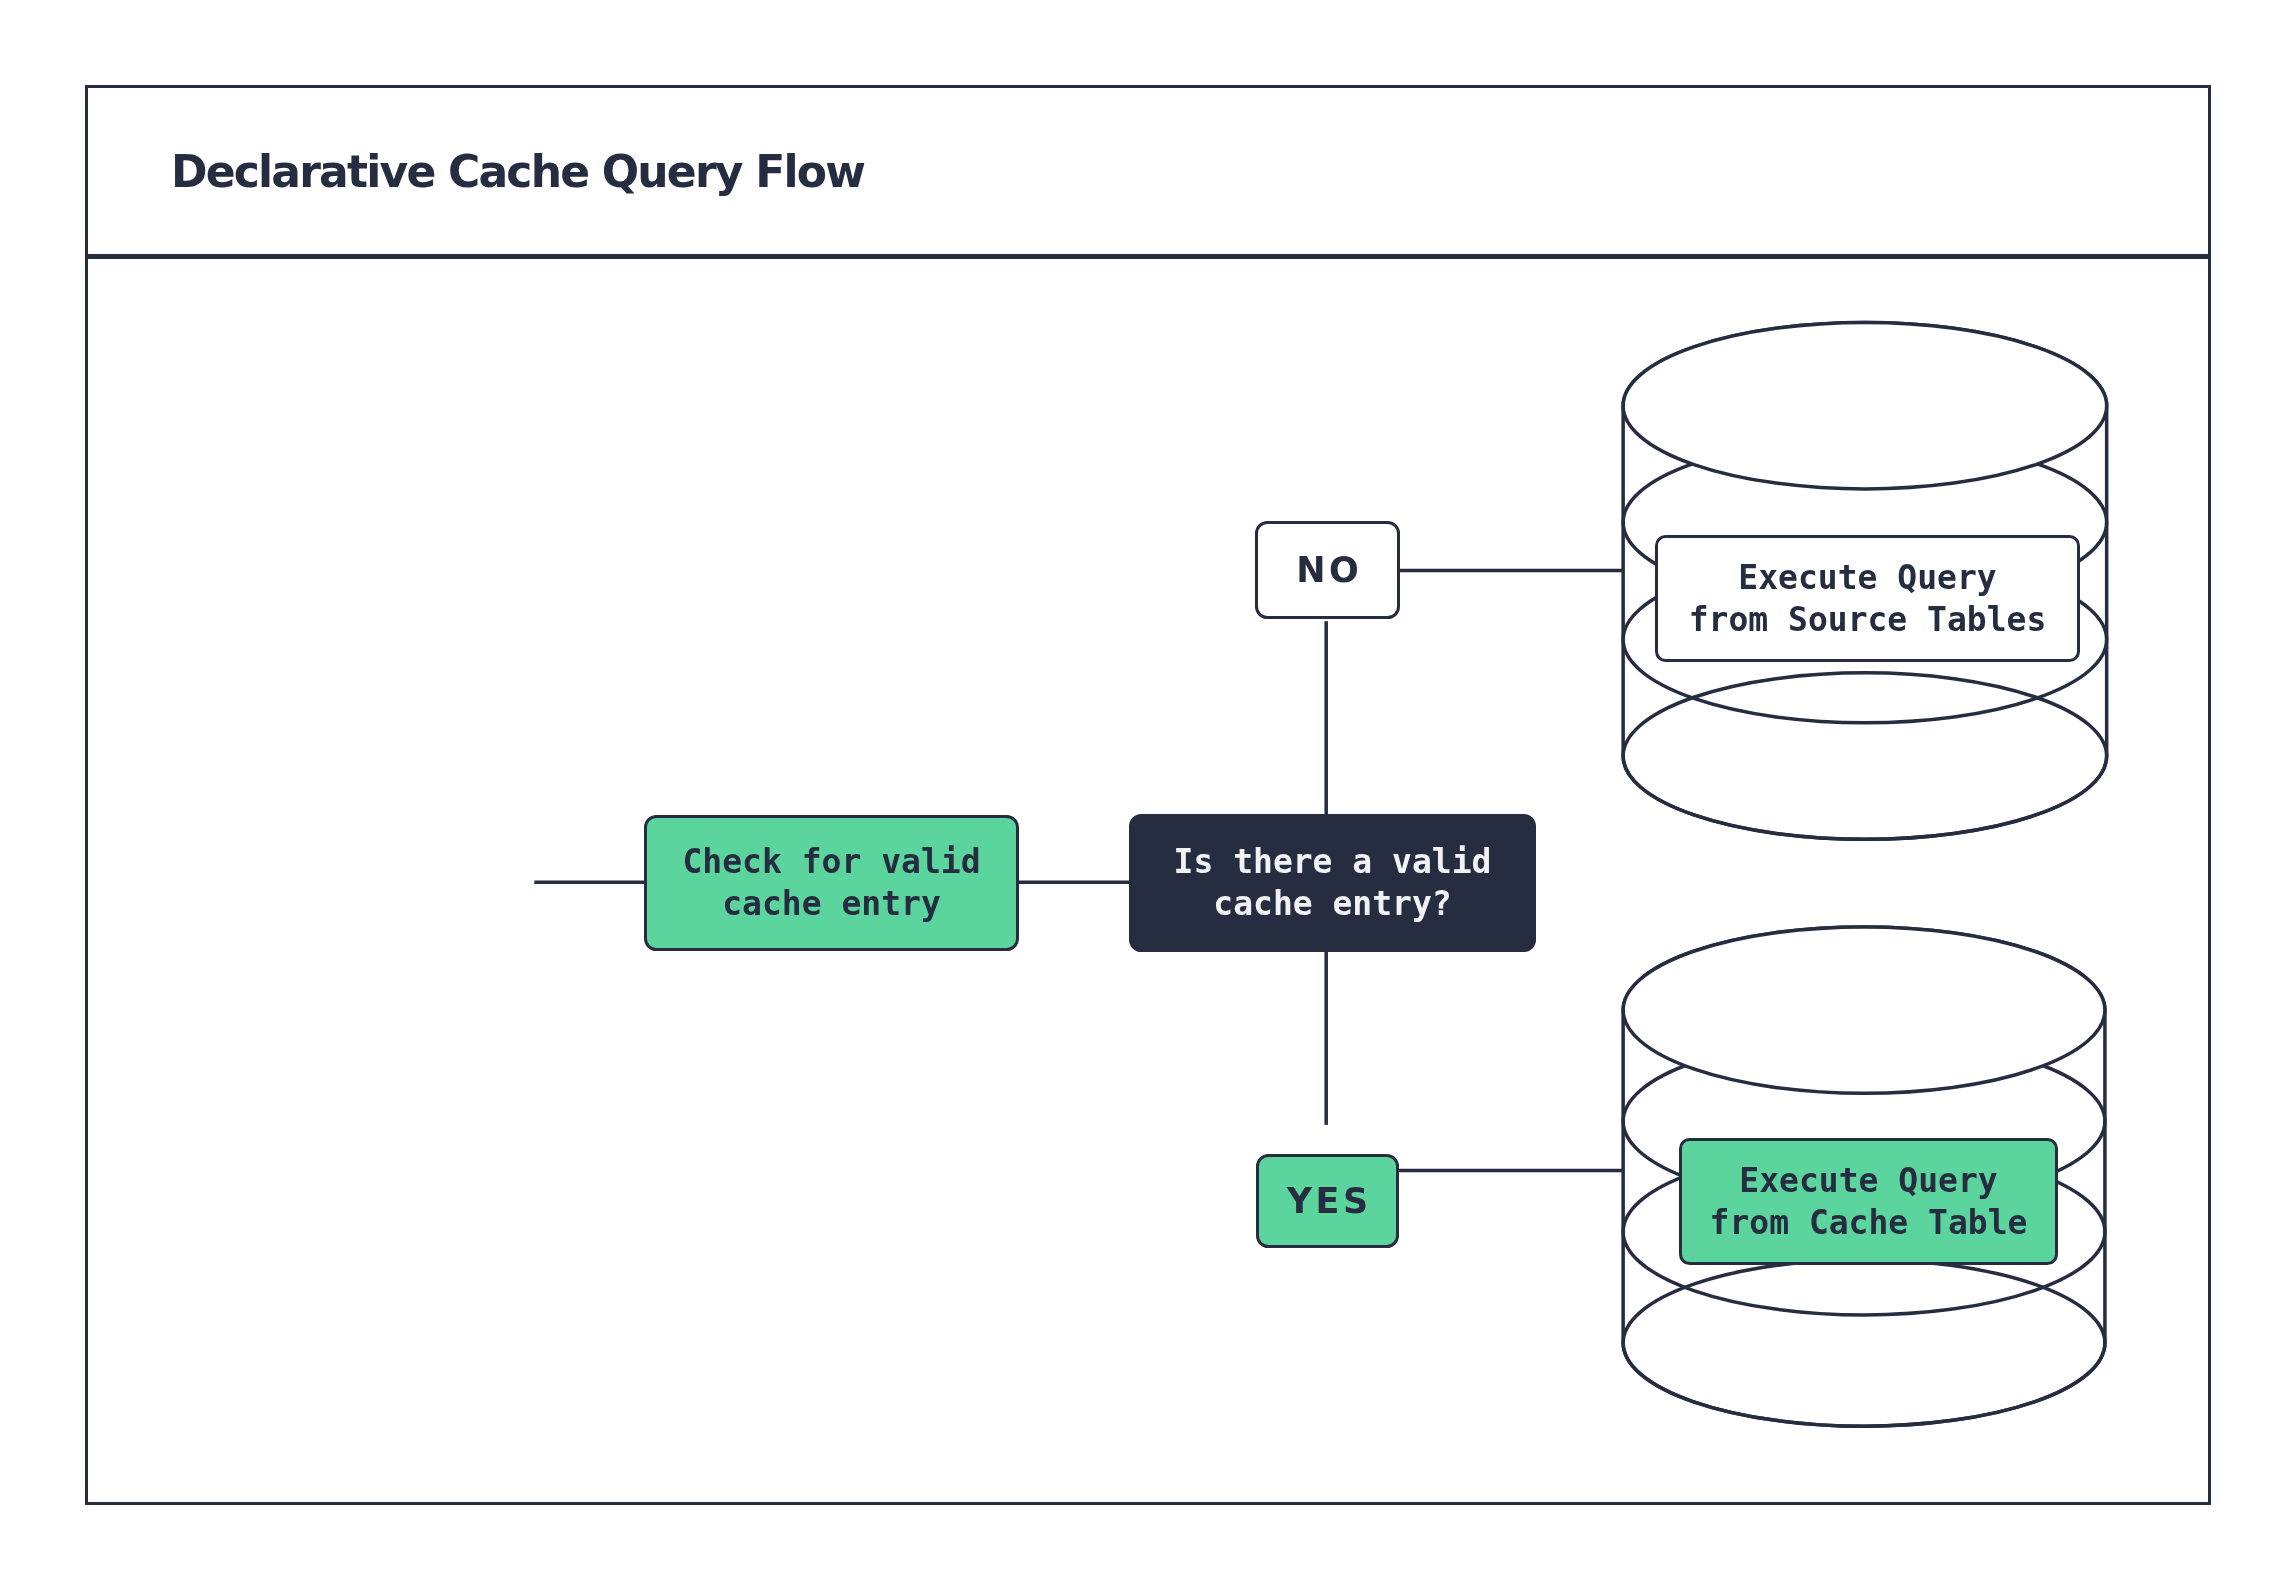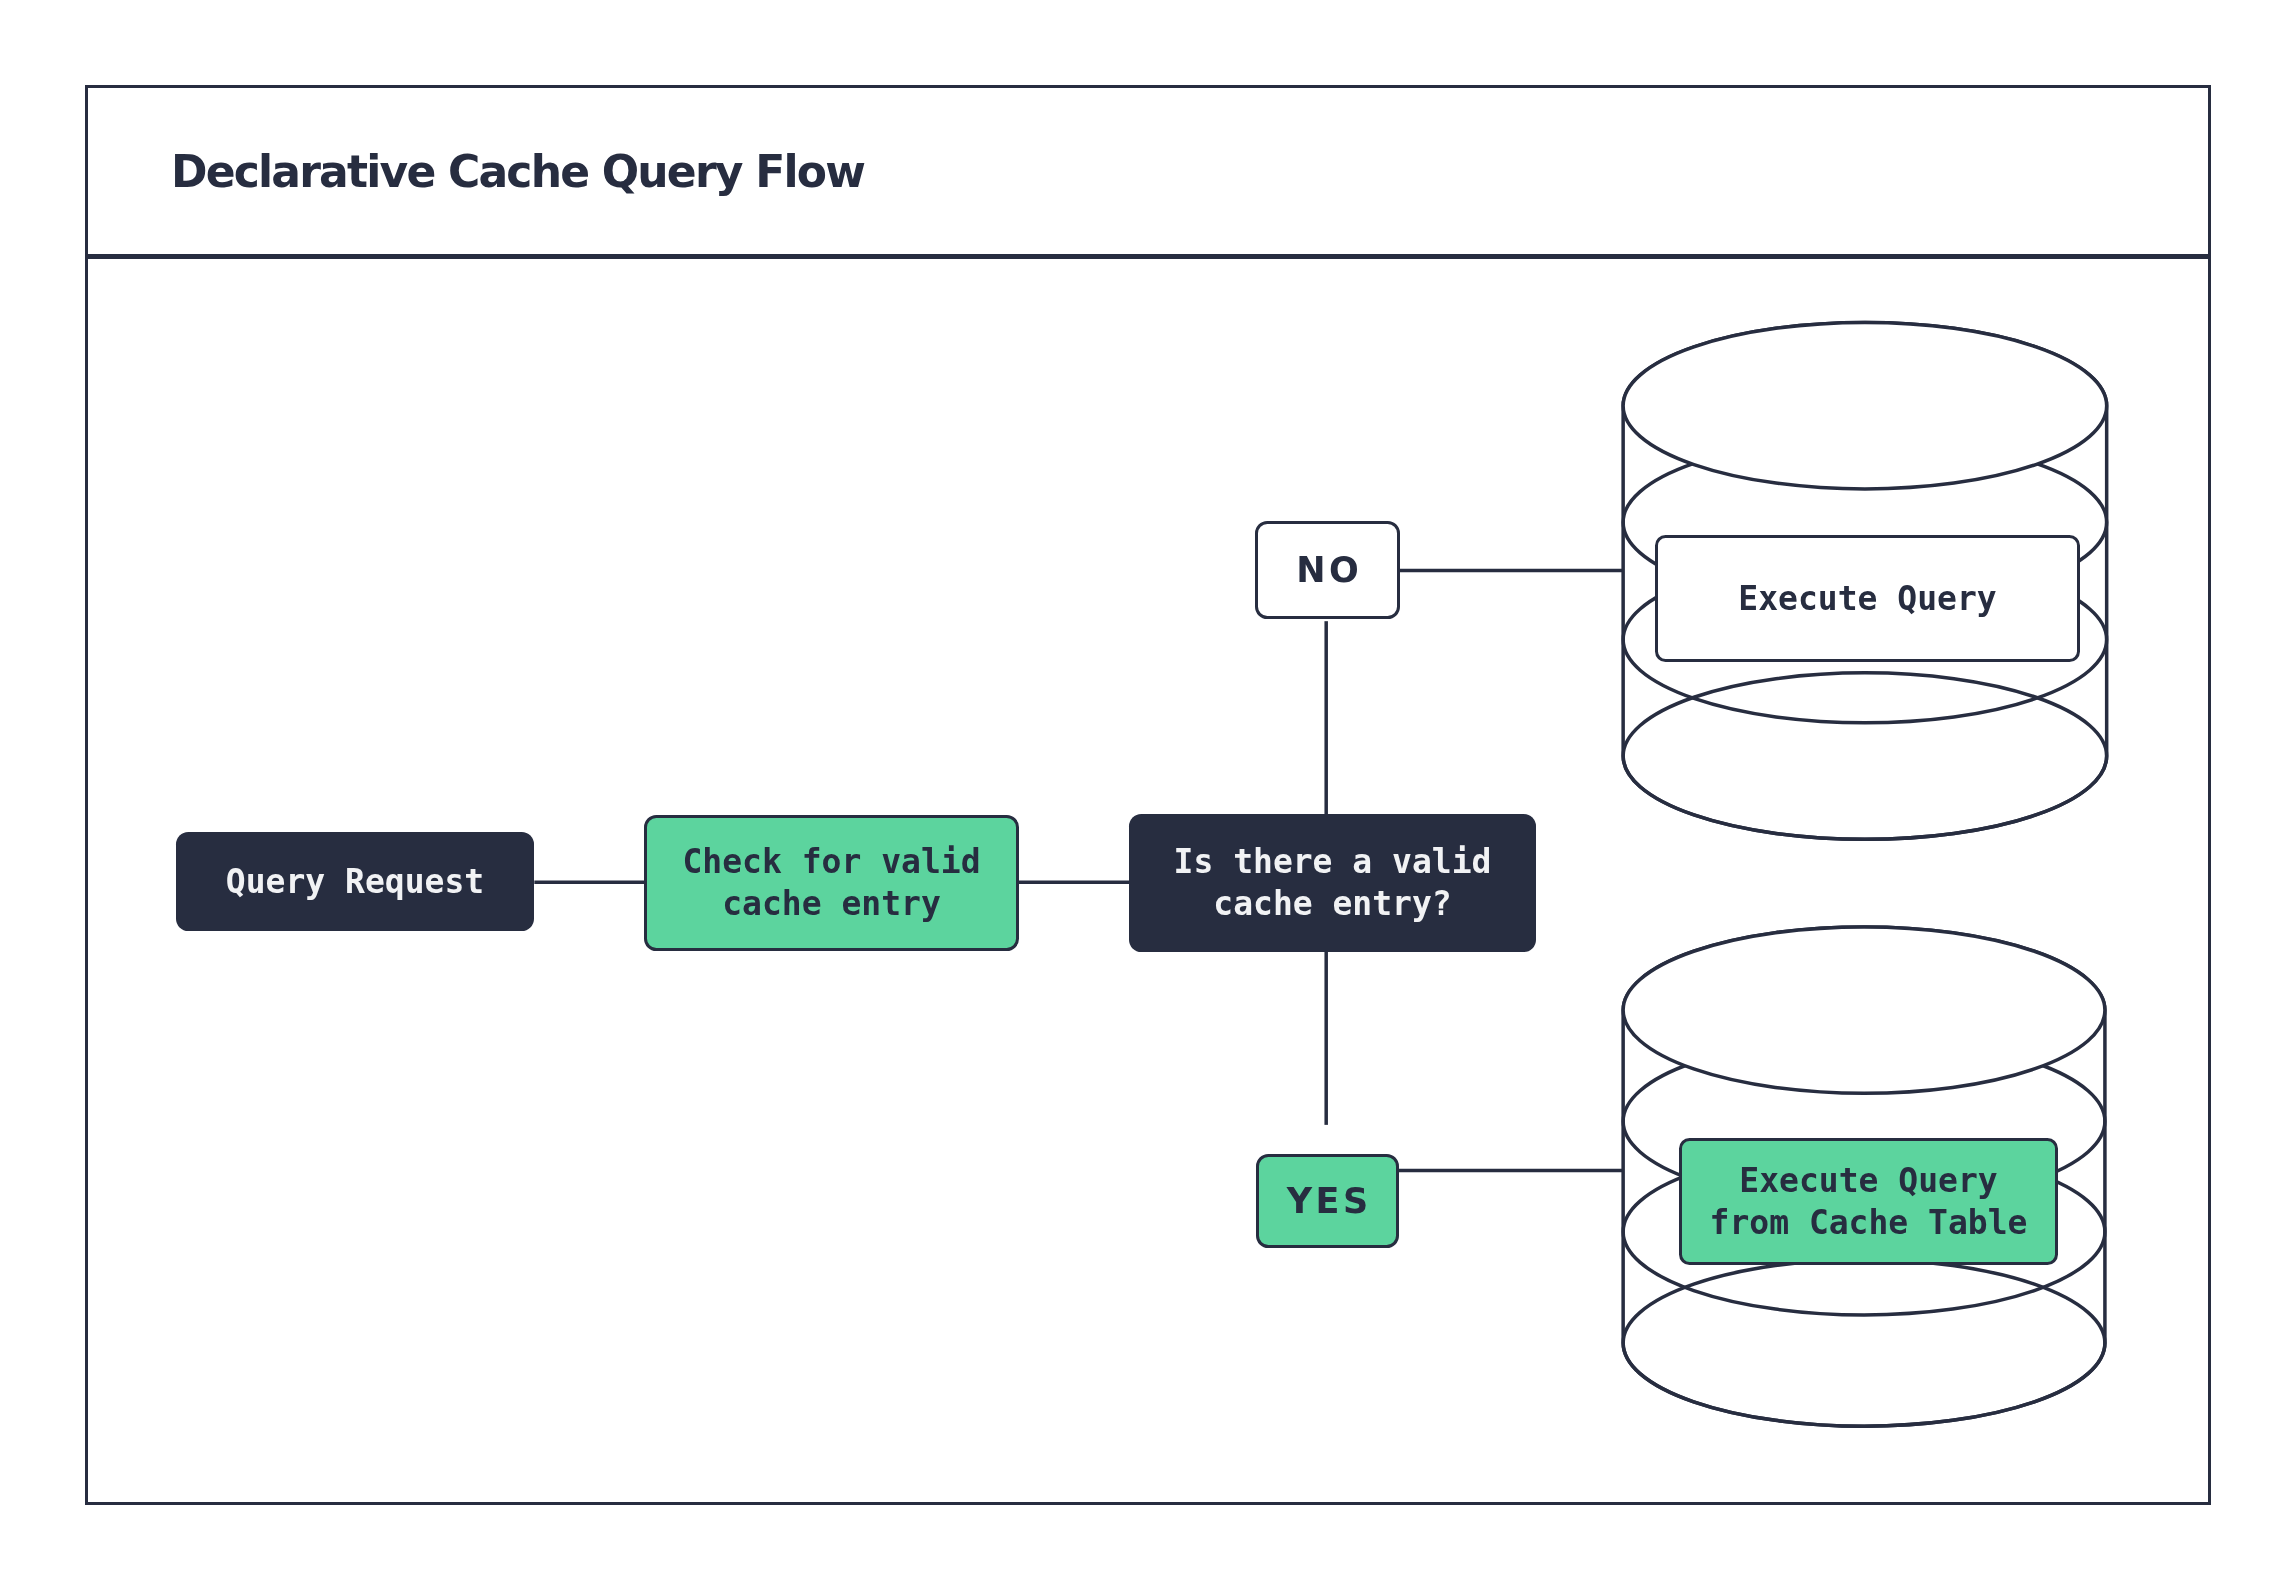--- a/index.html
+++ b/index.html
@@ -140,23 +140,20 @@
       <ellipse class="cyl-top" cx="2128" cy="1153" rx="275" ry="95"></ellipse>
     </g>
   </svg>
 
   <div class="frame">
     <div class="titlebar">
       <h1 class="title">Declarative Cache Query Flow</h1>
     </div>
   </div>
 
-  <div class="node node-dark" id="query-request">
-    <span>Query Request</span>
-  </div>
 
   <div class="node node-dark" id="decision">
     <span>Is there a valid</span>
     <span>cache entry?</span>
   </div>
 
   <div class="node node-green" id="check-cache">
     <span>Check for valid</span>
     <span>cache entry</span>
   </div>
@@ -164,20 +161,21 @@
   <div class="node node-white" id="no-branch">
     <span class="node-label-sans">NO</span>
   </div>
 
   <div class="node node-green" id="yes-branch">
     <span class="node-label-sans">YES</span>
   </div>
 
   <div class="node node-white" id="source-db-label">
     <span>Execute Query</span>
+    <span>from Source Tables</span>
   </div>
 
   <div class="node node-green" id="cache-db-label">
     <span>Execute Query</span>
     <span>from Cache Table</span>
   </div>
 
 </div>
 
 

